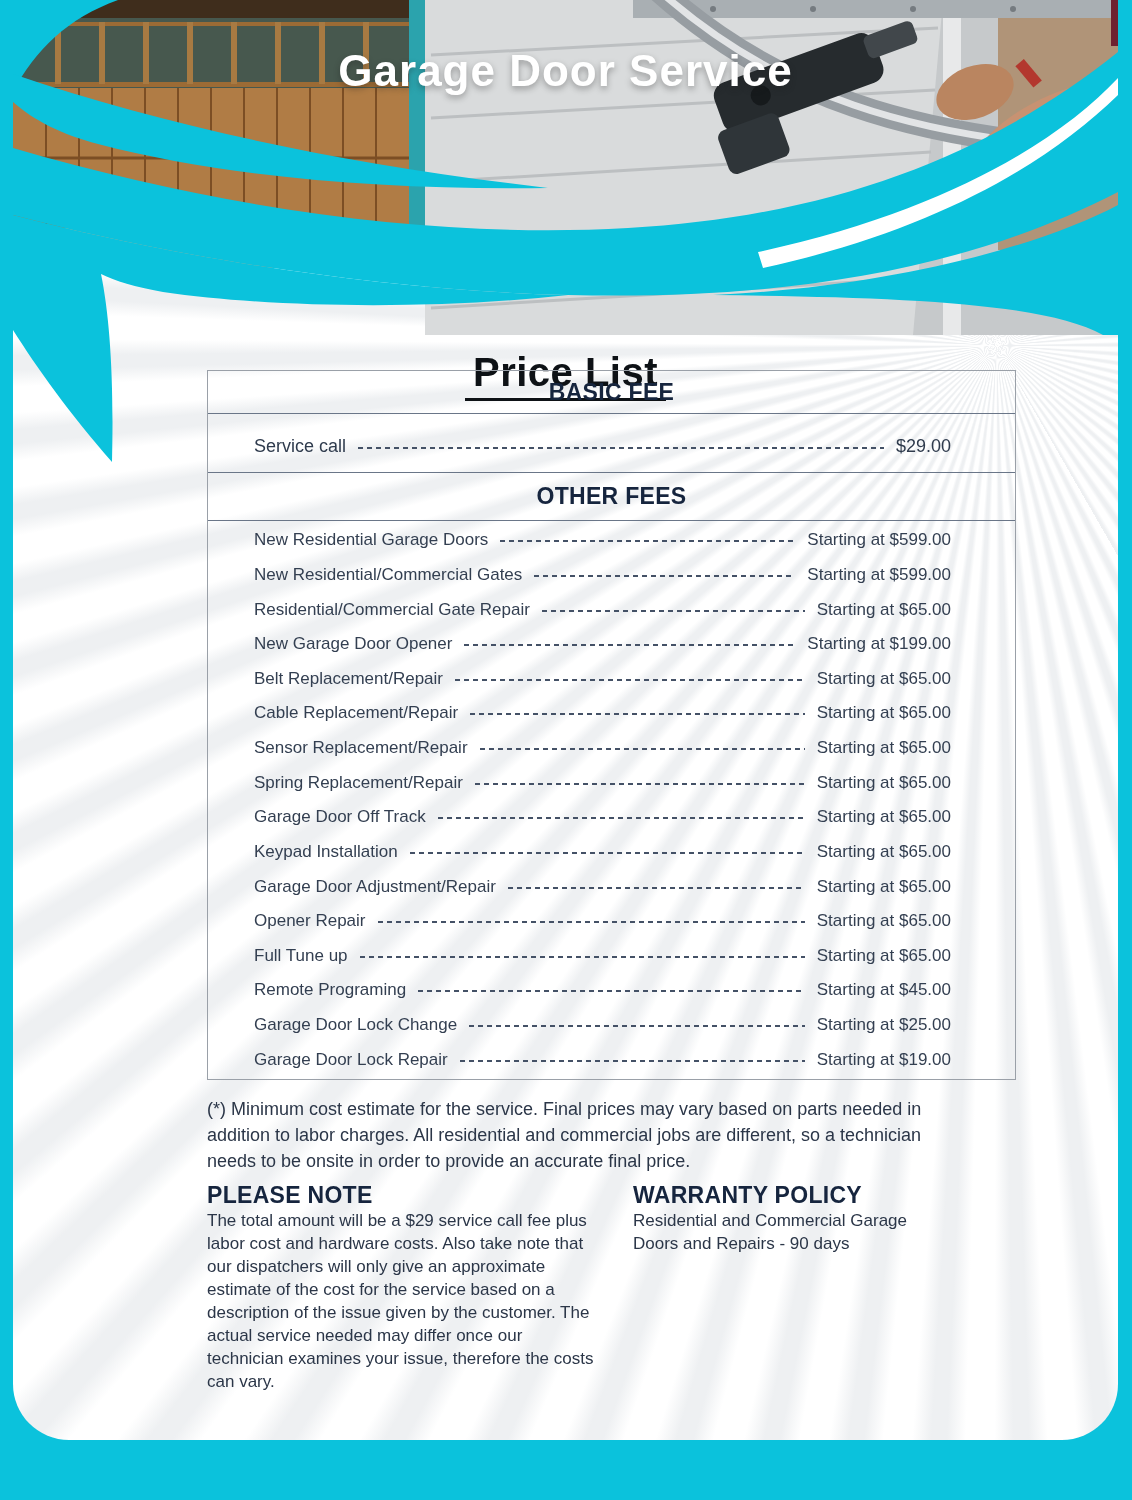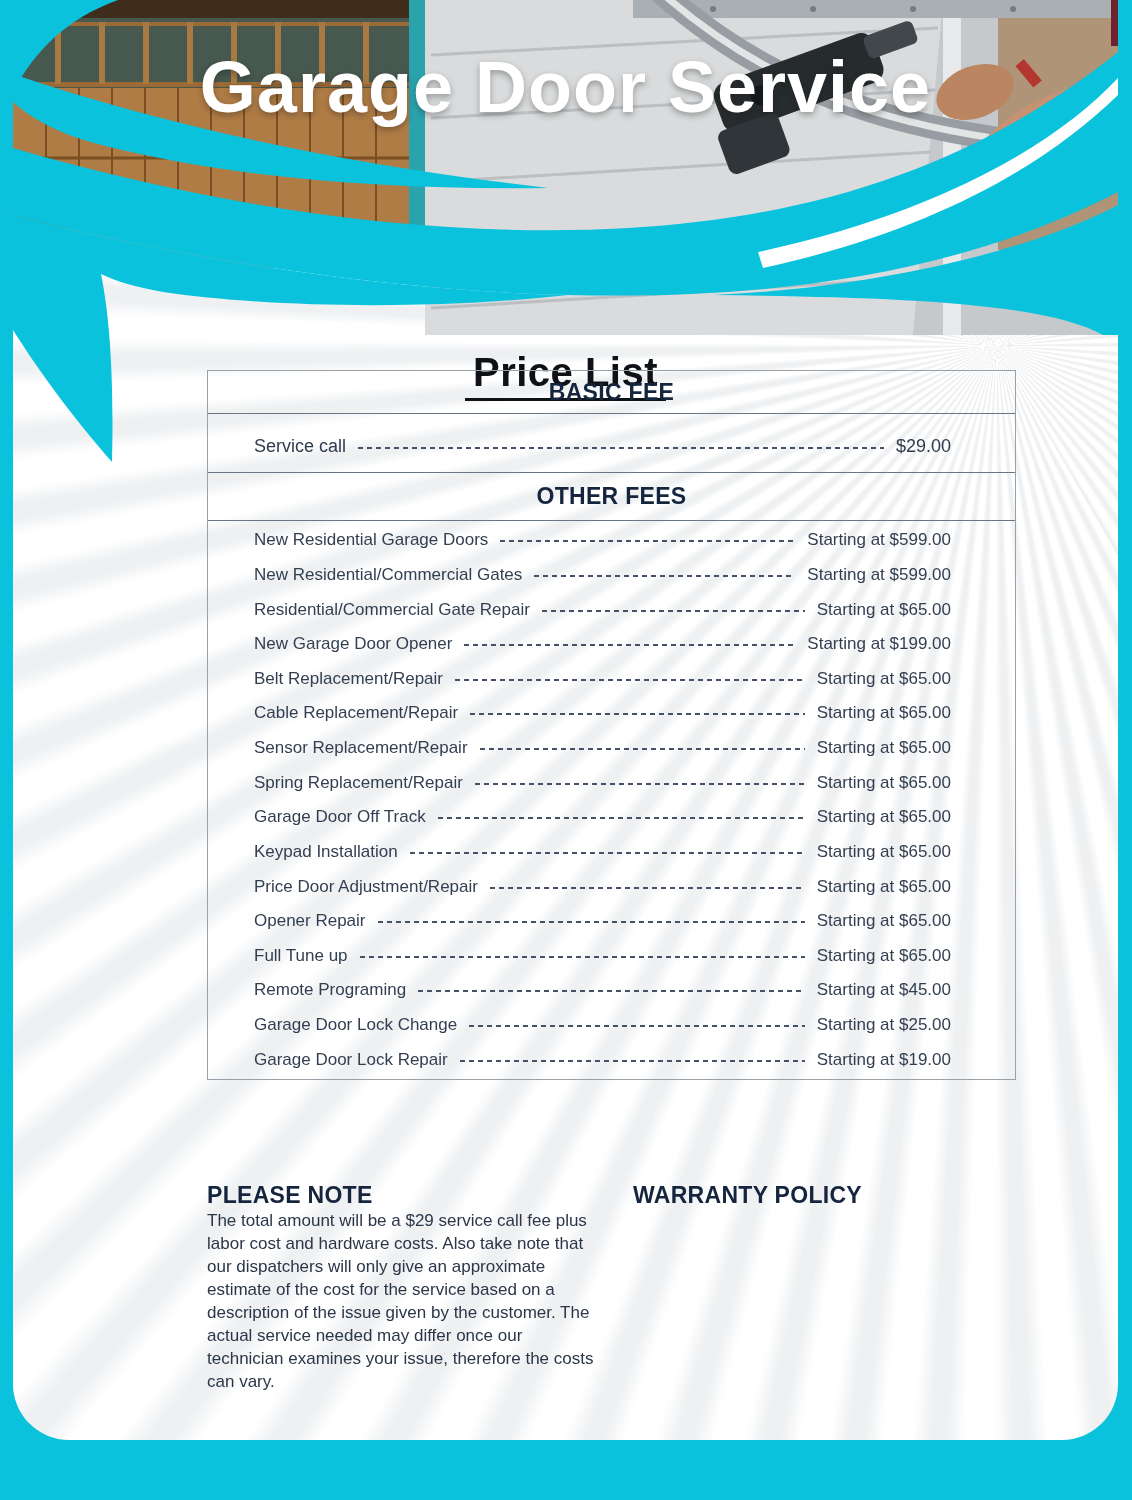--- a/index.html
+++ b/index.html
@@ -11,21 +11,21 @@
   .card {
     position:absolute; left:13px; top:0; width:1105px; height:1440px;
     background-color:#ffffff;
     background-image:repeating-conic-gradient(from 150deg at 89% 24%,
       #ffffff 0deg, #ffffff 1.5deg, #eef0f2 2.5deg, #eef0f2 3.3deg, #ffffff 4.3deg);
     border-radius:0 0 56px 56px; overflow:hidden;
   }
   .header-art { position:absolute; left:0; top:0; width:1105px; height:560px; pointer-events:none; }
   .title {
     position:absolute; left:0; top:46px; width:100%; text-align:center;
-    font-size:72px; font-weight:bold; color:#ffffff; letter-spacing:1px;
+    font-size:44px; font-weight:bold; color:#ffffff; letter-spacing:1px;
     text-shadow:0 3px 6px rgba(30,30,30,.35);
   }
   .price-list-heading { position:absolute; left:0; top:314px; width:100%; text-align:center; }
   .price-list-heading span {
     display:inline-block; font-size:40px; font-weight:bold; color:#0e1216;
     border-bottom:3px solid #0e1216; padding:0 8px 3px;
     letter-spacing:.5px;
     margin-top:36px;
   }
   .fee-table {
@@ -234,21 +234,21 @@
             <span class="prc">Starting at $65.00</span>
           </div>
 
           <div class="fee-row">
             <span class="lbl">Keypad Installation</span>
             <span class="leader"></span>
             <span class="prc">Starting at $65.00</span>
           </div>
 
           <div class="fee-row">
-            <span class="lbl">Price Door Adjustment/Repair</span>
+            <span class="lbl">Garage Door Adjustment/Repair</span>
             <span class="leader"></span>
             <span class="prc">Starting at $65.00</span>
           </div>
 
           <div class="fee-row">
             <span class="lbl">Opener Repair</span>
             <span class="leader"></span>
             <span class="prc">Starting at $65.00</span>
           </div>
 
@@ -271,25 +271,27 @@
           </div>
 
           <div class="fee-row">
             <span class="lbl">Garage Door Lock Repair</span>
             <span class="leader"></span>
             <span class="prc">Starting at $19.00</span>
           </div>
         </div>
     </div>
 
+    <div class="footnote">(*) Minimum cost estimate for the service. Final prices may vary based on parts needed in addition to labor charges. All residential and commercial jobs are different, so a technician needs to be onsite in order to provide an accurate final price.</div>
 
     <div class="cols">
       <div class="col-left">
         <h3>PLEASE NOTE</h3>
         <p>The total amount will be a $29 service call fee plus labor cost and hardware costs. Also take note that our dispatchers will only give an approximate estimate of the cost for the service based on a description of the issue given by the customer. The actual service needed may differ once our technician examines your issue, therefore the costs can vary.</p>
       </div>
       <div class="col-right">
         <h3>WARRANTY POLICY</h3>
+        <p>Residential and Commercial Garage Doors and Repairs - 90 days</p>
       </div>
     </div>
 
   </div>
 </div>
 
 </body></html>

